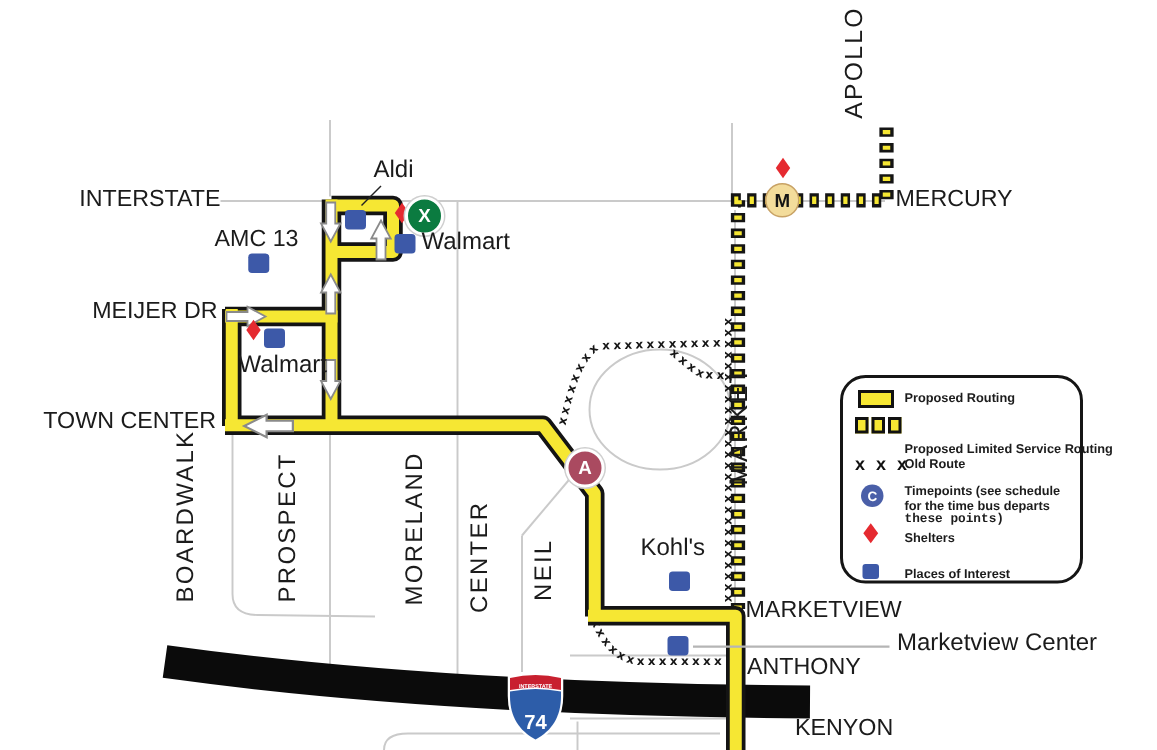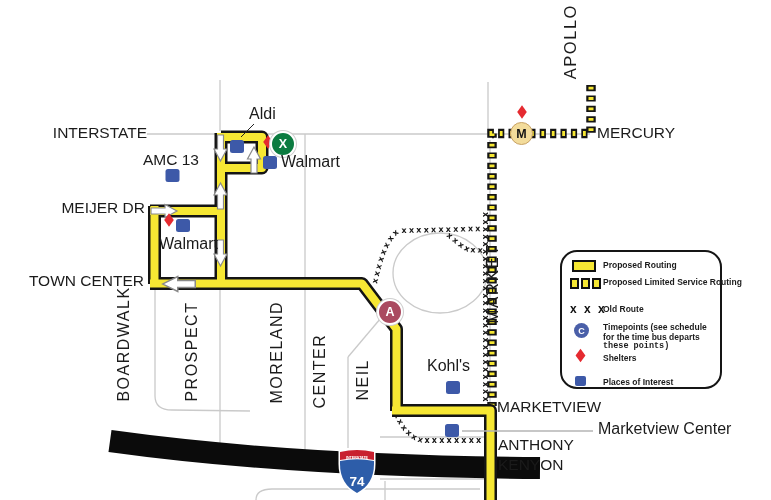--- a/index.html
+++ b/index.html
@@ -130,21 +130,21 @@
   <div class="tp tp-x">X</div>
   <div class="tp tp-a">A</div>
   <div class="tp tp-m">M</div>
 
   <div class="lbl st ra" style="left:27px;top:124px;width:120px;">INTERSTATE</div>
   <div class="lbl st ra" style="left:4px;top:272px;width:140px;">TOWN CENTER</div>
   <div class="lbl st ra" style="left:25px;top:199px;width:120px;">MEIJER DR</div>
   <div class="lbl st" style="left:597px;top:124px;">MERCURY</div>
   <div class="lbl st" style="left:497px;top:398px;">MARKETVIEW</div>
   <div class="lbl st" style="left:498px;top:436px;">ANTHONY</div>
-  <div class="lbl st" style="left:498px;top:456px;">KENYON</div>
+  <div class="lbl st" style="left:498px;top:477px;padding-left:32px;">KENYON</div>
 
   <div class="lbl vert" style="left:133px;top:384px;font-size:16px;">BOARDWALK</div>
   <div class="lbl vert" style="left:201px;top:384px;font-size:16px;">PROSPECT</div>
   <div class="lbl vert" style="left:286px;top:386px;font-size:16px;">MORELAND</div>
   <div class="lbl vert" style="left:329px;top:391px;font-size:16px;">CENTER</div>
   <div class="lbl vert" style="left:372px;top:383px;font-size:16px;">NEIL</div>
   <div class="lbl vert" style="left:503px;top:305px;font-size:17px;">MARKET</div>
   <div class="lbl vert" style="left:579px;top:61px;font-size:16.5px;">APOLLO</div>
 
   <div class="lbl pl" style="left:249px;top:105px;">Aldi</div>
@@ -154,21 +154,21 @@
   <div class="lbl pl" style="left:427px;top:357px;">Kohl's</div>
   <div class="lbl pl" style="left:598px;top:420px;">Marketview Center</div>
 
   <div id="legend">
     <div class="lg-swatch"></div>
     <div class="lg-lbl" style="top:7.5px;">Proposed Routing</div>
 
     <div class="lg-sq" style="left:8px;top:26px;"></div>
     <div class="lg-sq" style="left:19px;top:26px;"></div>
     <div class="lg-sq" style="left:30px;top:26px;"></div>
-    <div class="lg-lbl" style="top:25px;">Proposed Limited Service Routing</div>
+    <div class="lg-lbl" style="top:42px;">Proposed Limited Service Routing</div>
 
     <div class="lg-x">x x x</div>
     <div class="lg-lbl" style="top:51.5px;">Old Route</div>
 
     <div class="lg-c">C</div>
     <div class="lg-lbl" style="top:70px;">Timepoints (see schedule</div>
     <div class="lg-lbl" style="top:79.5px;">for the time bus departs</div>
     <div class="lg-lbl" style="top:89px;font-family:Liberation Mono, monospace;">these points)</div>
 
     <div class="lg-d"></div>

